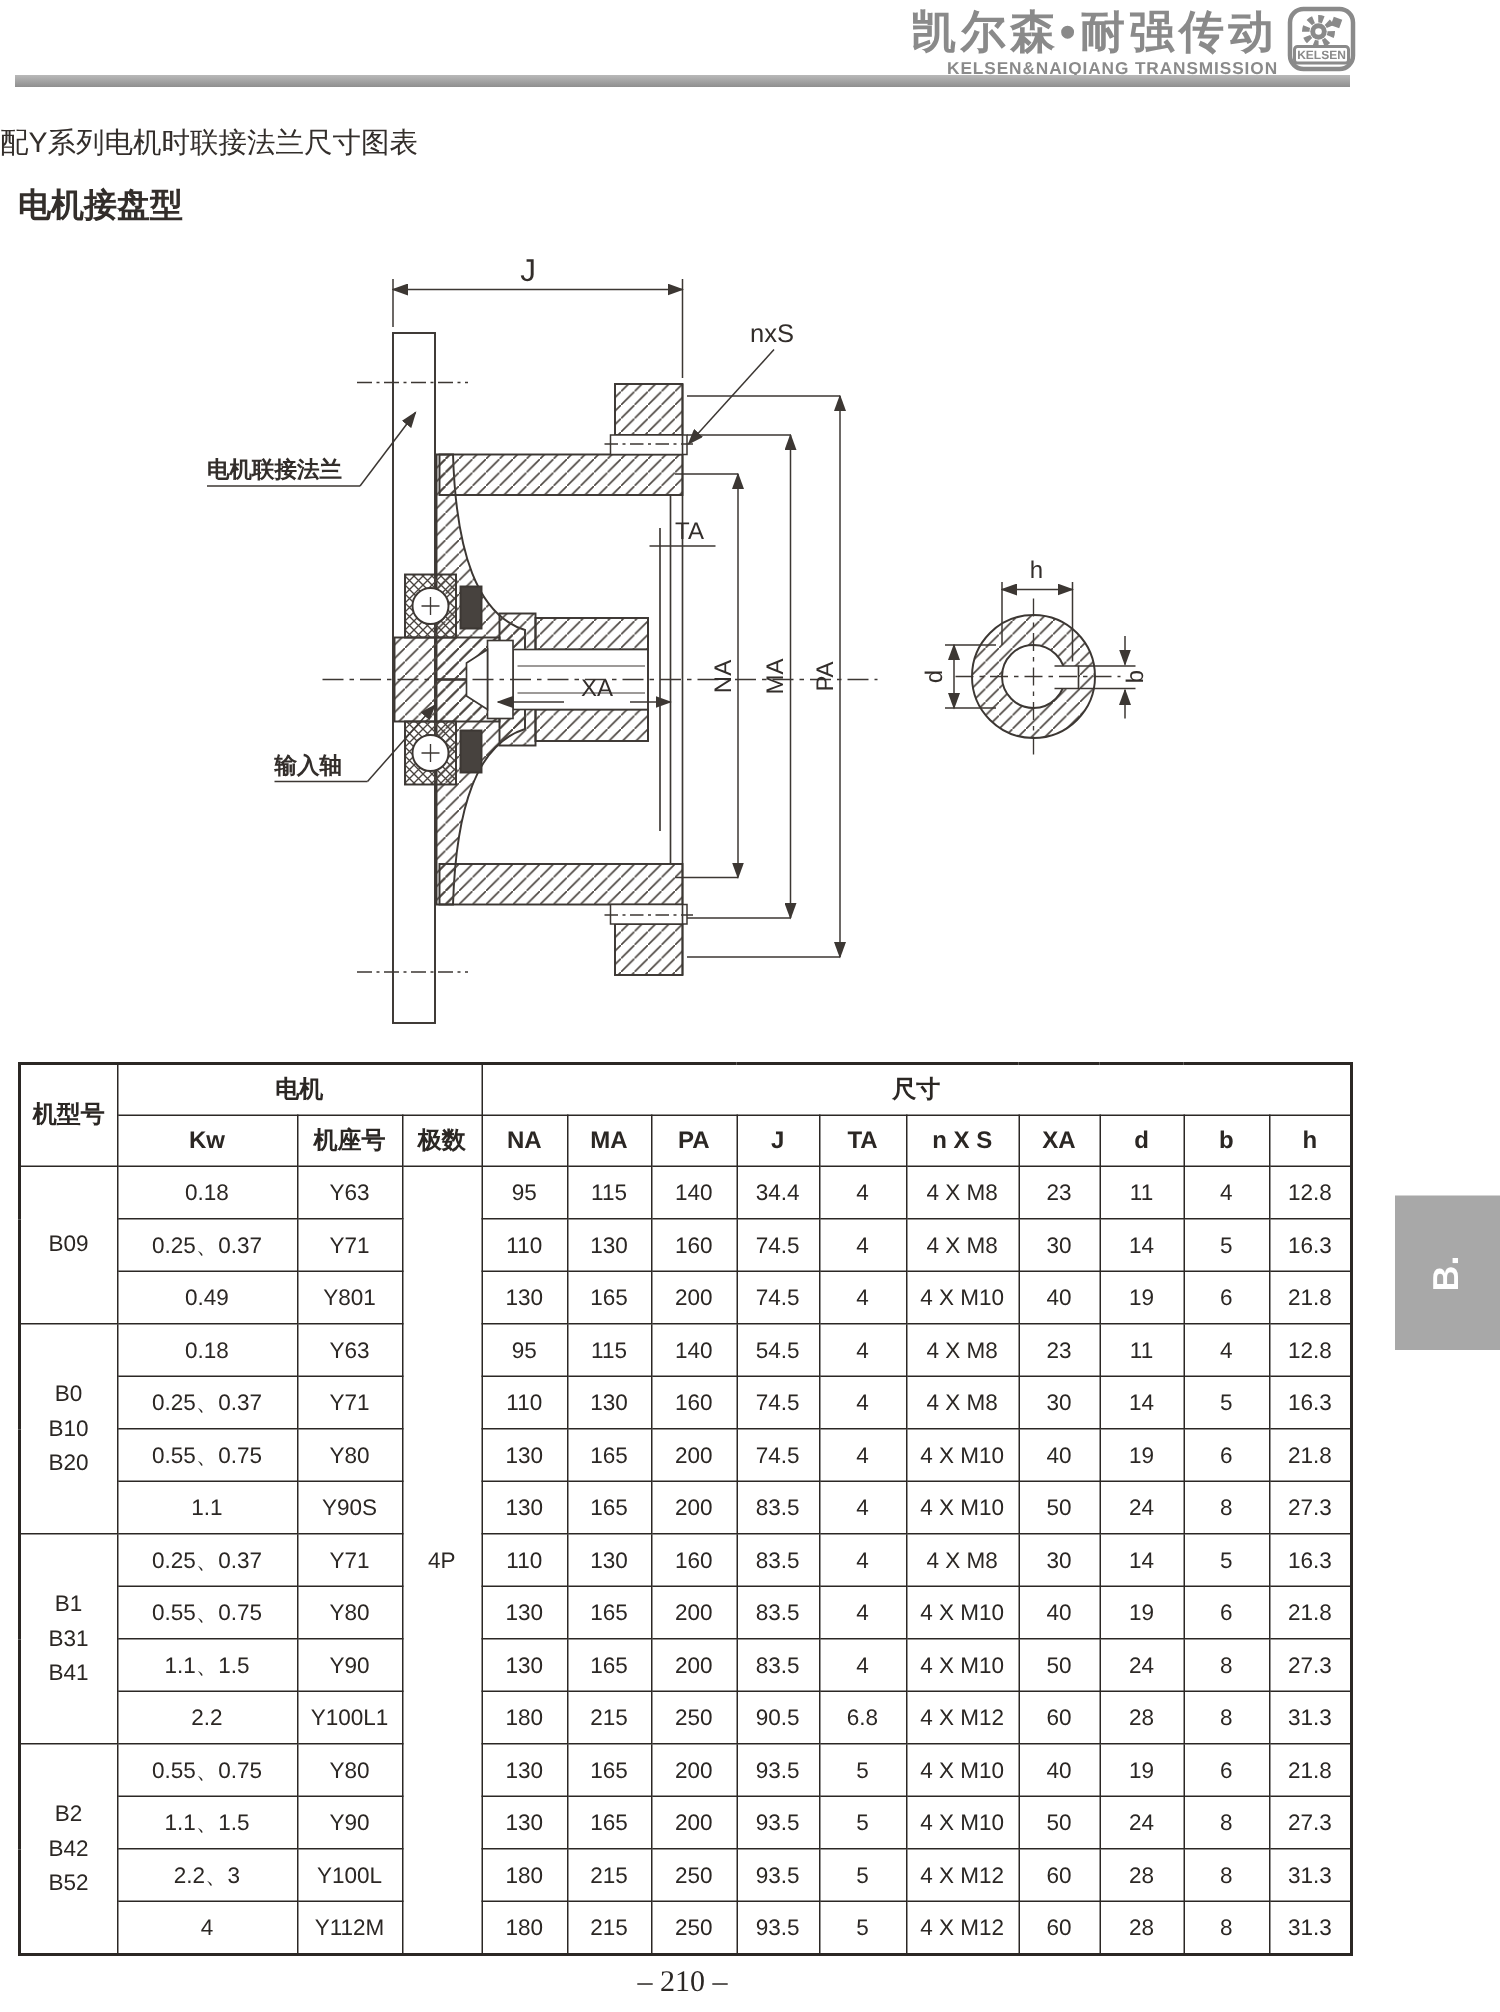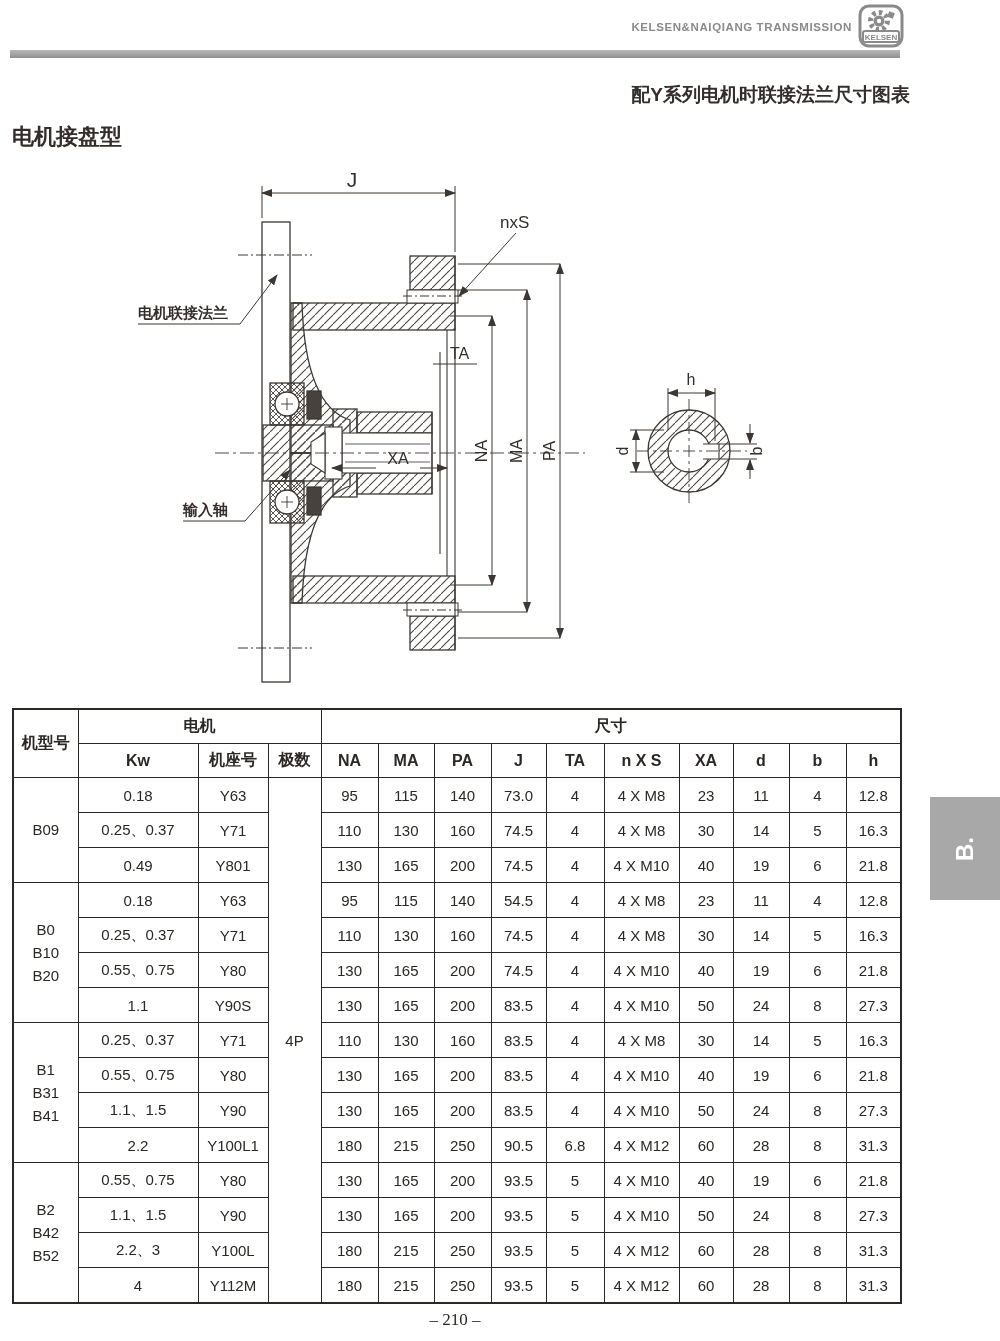--- a/index.html
+++ b/index.html
@@ -4,53 +4,54 @@
 <style>
   html,body{margin:0;padding:0;}
   body{
     width:1000px;height:1341px;position:relative;background:#ffffff;
     font-family:"Liberation Sans","DejaVu Sans",sans-serif;color:#332e2b;
     overflow:hidden;
   }
   
   .brand{position:absolute;top:6px;right:148px;text-align:right;color:#8a8a8a;}
   .brand-cn{font-size:30px;font-weight:bold;letter-spacing:3px;line-height:1.05;}
-  .brand-en{font-size:11.5px;font-weight:bold;letter-spacing:0.6px;margin-top:15px;}
+  .brand-en{font-size:11.5px;font-weight:bold;letter-spacing:0.6px;margin-top:2px;}
   .logo{position:absolute;top:4px;left:858px;width:46px;height:44px;}
   .hdr-bar{position:absolute;left:10px;top:50px;width:890px;height:8px;
     background:linear-gradient(#b9b9b9,#8f8f8f);}
   
-  .doc-title{position:absolute;left:0;top:82px;width:910px;text-align:right;
-    font-size:19px;font-weight:bold;}
+  .doc-title{position:absolute;left:0;top:82px;width:910px;text-align:left;
+    font-size:19px;font-weight:normal;}
   .doc-subtitle{position:absolute;left:12px;top:122px;font-size:22px;font-weight:bold;}
   
   .drawing{position:absolute;left:0;top:0;width:1000px;height:710px;}
   
   table.dim{position:absolute;left:12px;top:708px;width:888px;border-collapse:collapse;
     table-layout:fixed;font-size:15px;color:#2b2724;}
   table.dim{border:2px solid #2b2724;}
   table.dim td,table.dim th{border:1px solid #2b2724;text-align:center;
     vertical-align:middle;padding:0;font-weight:normal;}
   table.dim thead th{font-size:16px;height:33px;}
   table.dim thead tr.grp th{height:33px;font-weight:bold;}
   table.dim thead tr.sub th{font-weight:bold;}
   table.dim tbody td{height:34px;}
   .model-cell span{display:inline-block;text-align:center;white-space:pre-line;line-height:1.55;}
   
   .side-tab{position:absolute;left:930px;top:797px;width:70px;height:103px;
     background:#a8a8a8;display:flex;align-items:center;justify-content:center;}
   .side-tab span{transform:rotate(-90deg);color:#ffffff;font-weight:bold;font-size:24px;}
   
   .footer{position:absolute;left:0;top:1310px;width:910px;text-align:center;
-    font-family:"Liberation Serif","DejaVu Serif",serif;font-size:17px;color:#2b2724;}
+    font-family:"Liberation Serif","DejaVu Serif",serif;font-size:20px;color:#2b2724;}
 </style>
 </head>
 <body>
 
 <div class="brand">
+  <div class="brand-cn">凯尔森•耐强传动</div>
   <div class="brand-en">KELSEN&amp;NAIQIANG TRANSMISSION</div>
 </div>
 
 <svg class="logo" viewBox="0 0 46 44">
   <rect x="2" y="2" width="42" height="40" rx="9" fill="none" stroke="#8a8a8a" stroke-width="3"></rect>
   <g>
     <circle cx="21" cy="17" r="8.5" fill="none" stroke="#8a8a8a" stroke-width="5" stroke-dasharray="3.4 3.2"></circle>
     <circle cx="21" cy="17" r="5.5" fill="#8a8a8a"></circle>
     <circle cx="21" cy="17" r="2.2" fill="#ffffff"></circle>
     <rect x="30" y="8" width="6" height="6" fill="#8a8a8a" transform="rotate(20 33 11)"></rect>
@@ -231,21 +232,21 @@
   </thead>
   <tbody>
     <tr>
       <td rowspan="3" class="model-cell"><span>B09</span></td>
       <td>0.18</td>
       <td>Y63</td>
       <td rowspan="15">4P</td>
       <td>95</td>
       <td>115</td>
       <td>140</td>
-      <td>73.0</td>
+      <td>34.4</td>
       <td>4</td>
       <td>4 X M8</td>
       <td>23</td>
       <td>11</td>
       <td>4</td>
       <td>12.8</td>
     </tr>
     <tr>
       <td>0.25、0.37</td>
       <td>Y71</td>

